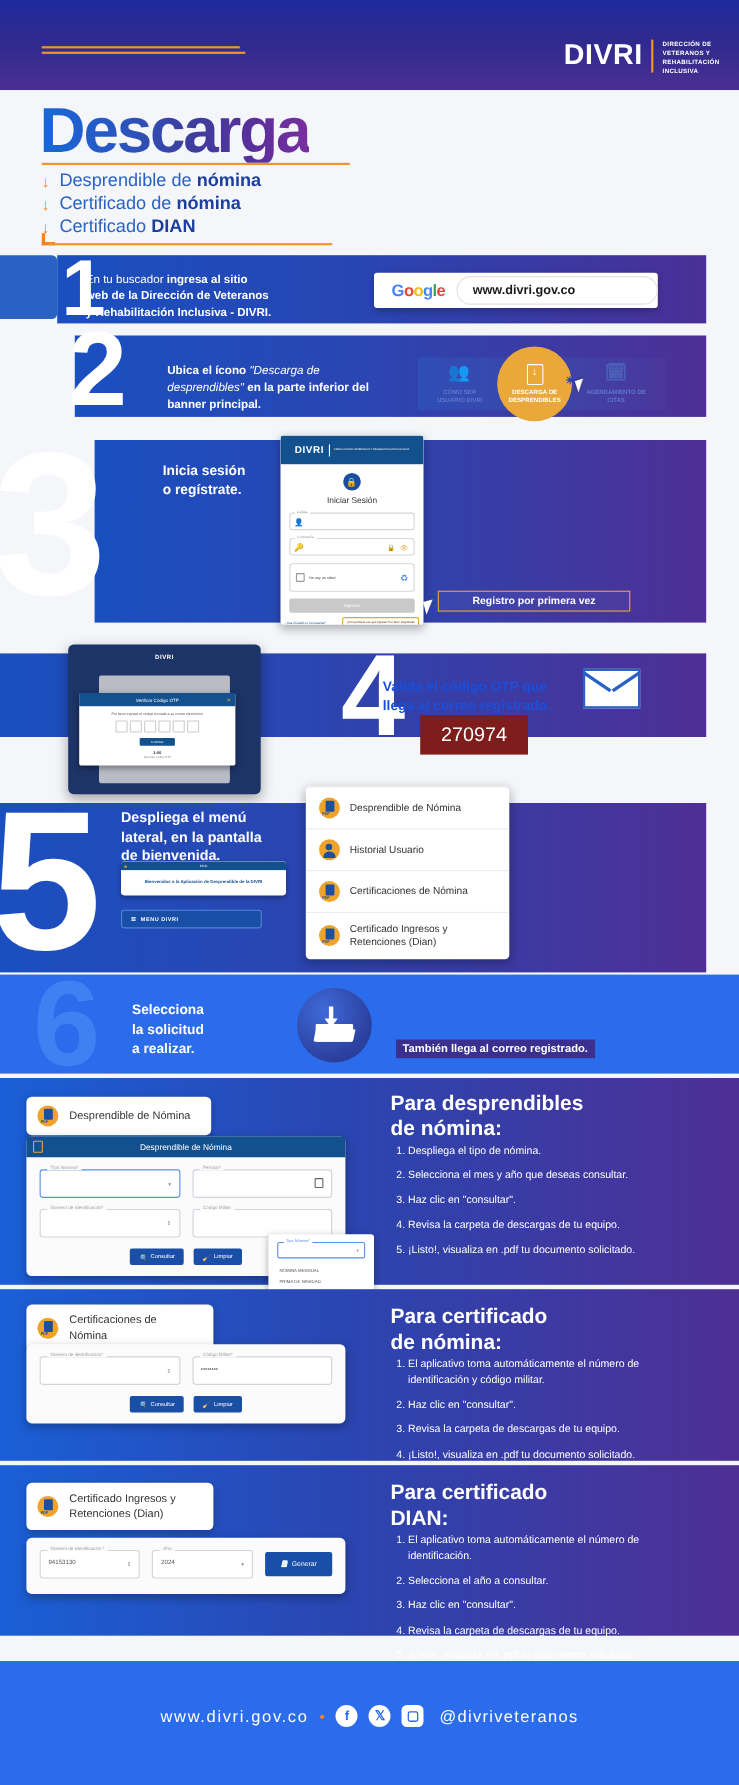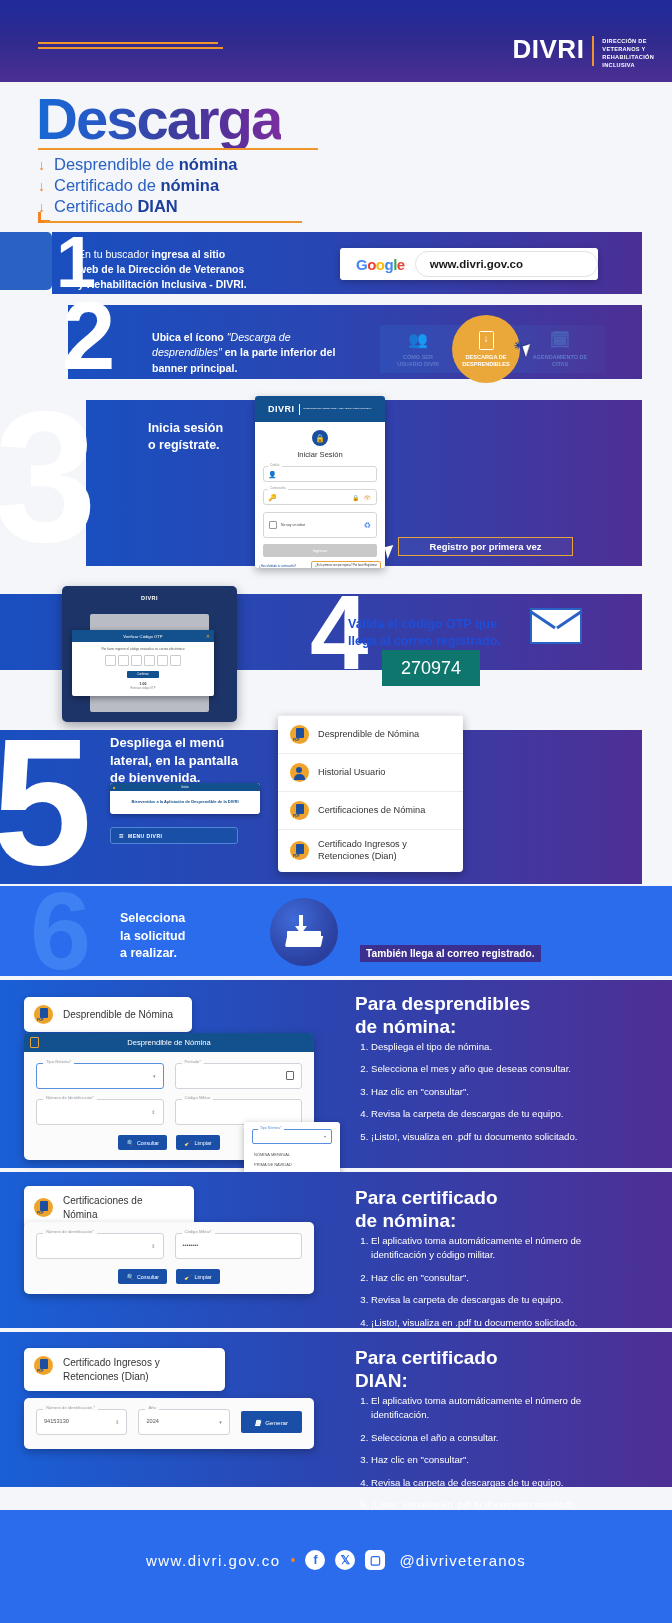--- a/index.html
+++ b/index.html
@@ -160,21 +160,21 @@
     position:absolute; left:0px; top:594px; width:642px; height:76px;
     background:linear-gradient(90deg,#1a4fc0 0%,#2b45b0 45%,#4e2f95 100%);
   }
   .s4-num { position:absolute; left:310px; top:580px; font-size:105px; font-weight:bold; color:#fff; line-height:1; letter-spacing:-6px;}
   .s4-text { position:absolute; left:348px; top:616px; color:#1d4ed8; font-size:12.5px; font-weight:bold; line-height:1.35;}
   .s4-mail { position:absolute; left:530px; top:608px; width:52px; height:36px; border:2.5px solid #2a62c4; background:#fff; }
   .s4-mail:before, .s4-mail:after{content:"";position:absolute;top:0;width:30px;height:2.5px;background:#2a62c4;}
   .s4-mail:before{left:-1px;transform-origin:left top;transform:rotate(34deg);}
   .s4-mail:after{right:-1px;transform-origin:right top;transform:rotate(-34deg);}
   .s4-otp {
-    position:absolute; left:382px; top:650px; width:98px; height:36px; background:#0f766e;
+    position:absolute; left:382px; top:650px; width:98px; height:36px; background:#7f1d1d;
     display:flex; align-items:center; justify-content:center; color:#fff; font-size:18px;
   }
   .otp-shot {
     position:absolute; left:62px; top:586px; width:175px; height:136px; border-radius:5px;
     background:#1d3468; box-shadow:0 4px 12px rgba(0,0,0,.35); overflow:hidden;
   }
   .otp-shot .divri{color:#fff;font-size:5.5px;font-weight:bold;text-align:center;padding-top:9px;letter-spacing:.5px;}
   .otp-shot .greybg{position:absolute;left:28px;top:28px;right:28px;bottom:10px;background:#b9bcc4;border-radius:2px;}
   .otp-modal{position:absolute;left:10px;top:44px;width:142px;background:#fff;border-radius:2px;box-shadow:0 2px 6px rgba(0,0,0,.4);}
   .otp-modal .mh{height:12px;background:#13508e;color:#fff;font-size:4.2px;display:flex;align-items:center;justify-content:center;position:relative;}
@@ -587,21 +587,21 @@
   <div class="slist" style="left:355px; top:1234px; width:280px;">
     <ol>
       <li>El aplicativo toma automáticamente el número de identificación y código militar.</li>
       <li>Haz clic en "consultar".</li>
       <li>Revisa la carpeta de descargas de tu equipo.</li>
       <li>¡Listo!, visualiza en .pdf tu documento solicitado.</li>
     </ol>
   </div>
 
   <div class="sect sec3"></div>
-  <div class="chip" style="left:24px; top:1348px; width:201px; align-items:flex-start;">
+  <div class="chip" style="left:24px; top:1348px; width:170px; align-items:center;">
     <span class="pdf-ic">
         <span>PDF</span>
       </span>
     <span class="lbl" style="white-space:pre-line">Certificado Ingresos y
 Retenciones (Dian)</span>
   </div>
   <div class="form-card" style="left:24px; top:1398px; width:290px;">
     <div class="fc-body">
       <div class="f-row" style="align-items:center; margin-bottom:4px;">
         <div class="f-field">

